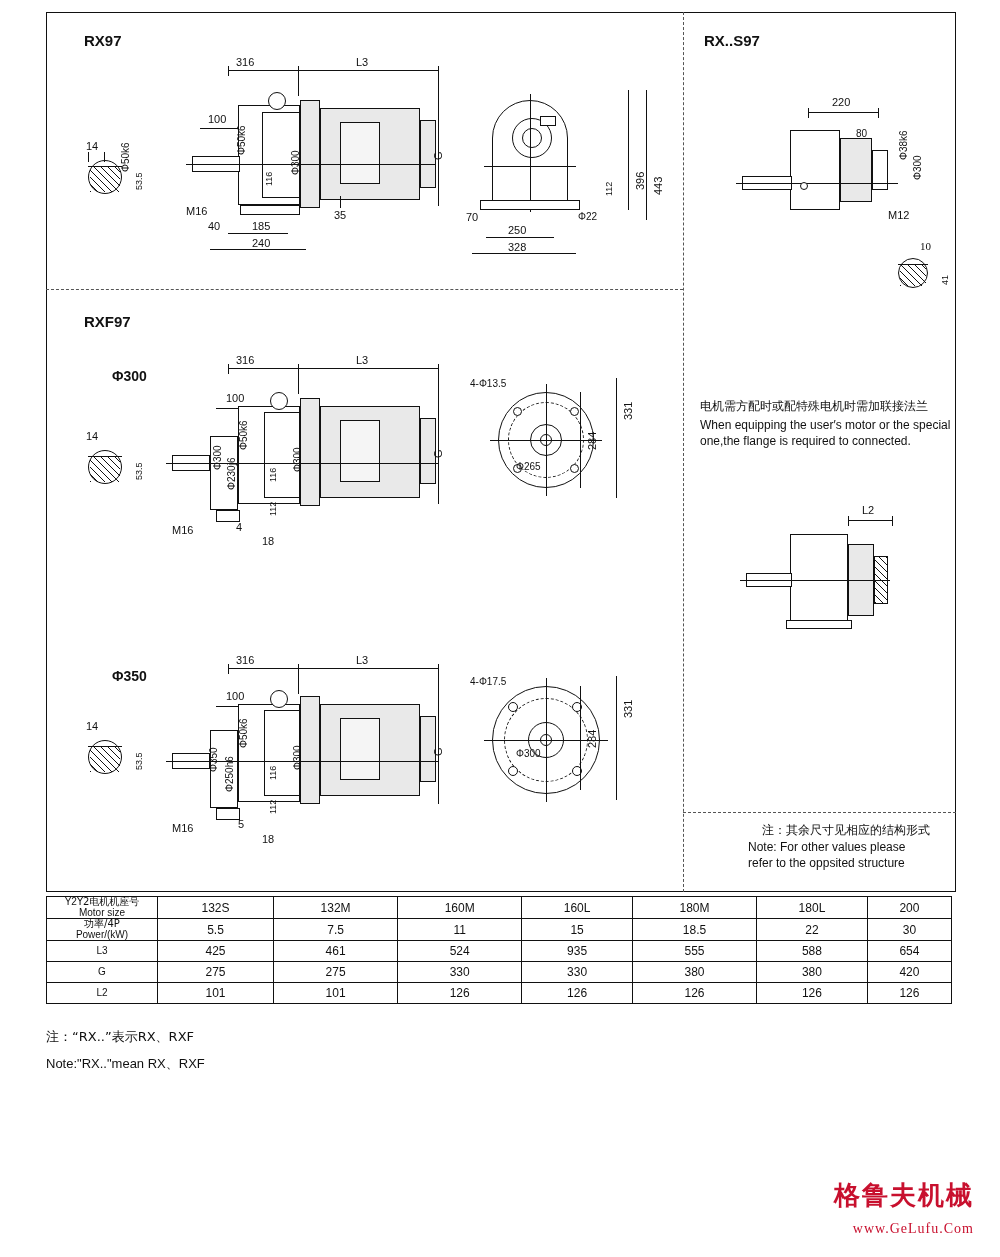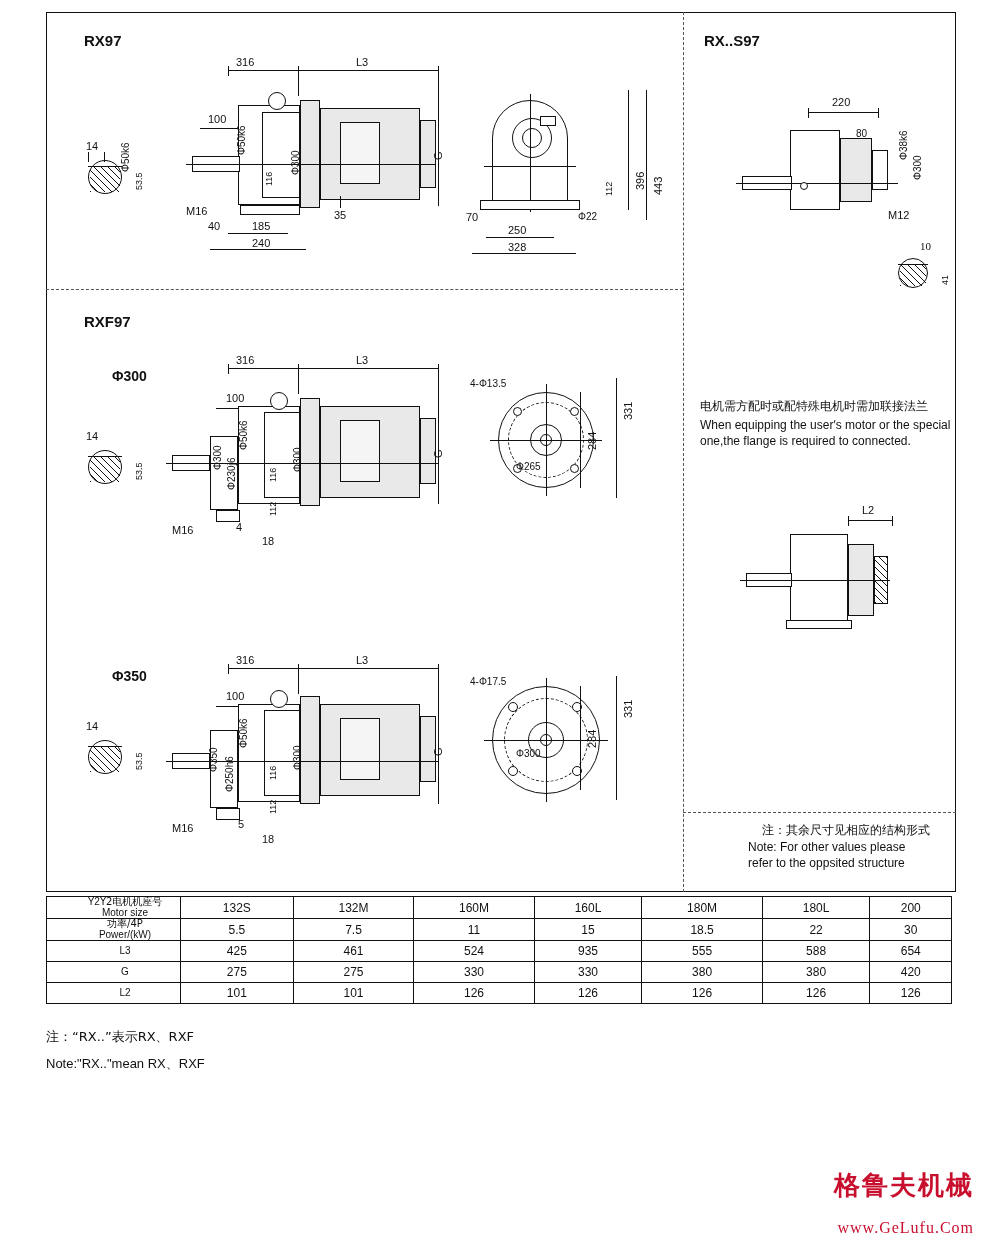--- a/index.html
+++ b/index.html
@@ -27,28 +27,28 @@
   .circ{position:absolute;border:1px solid #111;border-radius:50%;box-sizing:border-box;background:#fff;}
   .hatch{position:absolute;border:1px solid #111;box-sizing:border-box;
     background:repeating-linear-gradient(45deg,#111 0 1px,transparent 1px 5px);}
 
   
   .wm{position:absolute;left:170px;top:350px;font-size:300px;font-weight:bold;color:#eceff3;font-family:"Liberation Serif",serif;font-style:italic;letter-spacing:-10px;z-index:0;}
 
   
   .tbl{position:absolute;left:46px;top:896px;width:910px;border-collapse:collapse;font-size:12px;}
   .tbl td{border:1px solid #111;text-align:center;height:20px;padding:0;}
-  .tbl td.hd{width:110px;font-size:10px;line-height:1.05;padding-left:23px;}
+  .tbl td.hd{width:110px;font-size:10px;line-height:1.05;}
   .tbl td.last{border:none;}
   .tbl tr td:first-child{text-align:center;}
 
   .note{position:absolute;font-size:13px;}
   .logo{position:absolute;right:26px;bottom:20px;text-align:right;color:#c8102e;font-family:"Liberation Serif",serif;}
   .logo .big{font-size:26px;font-weight:bold;letter-spacing:2px;}
-  .logo .small{font-size:16px;letter-spacing:1px;margin-top:16px;}
+  .logo .small{font-size:14px;letter-spacing:1px;margin-top:8px;}
   .cn{font-family:"DejaVu Sans",sans-serif;}
 </style>
 </head>
 <body>
 
 <div class="page">
 
 
   <div class="frame"></div>
   <div class="v-div"></div>

